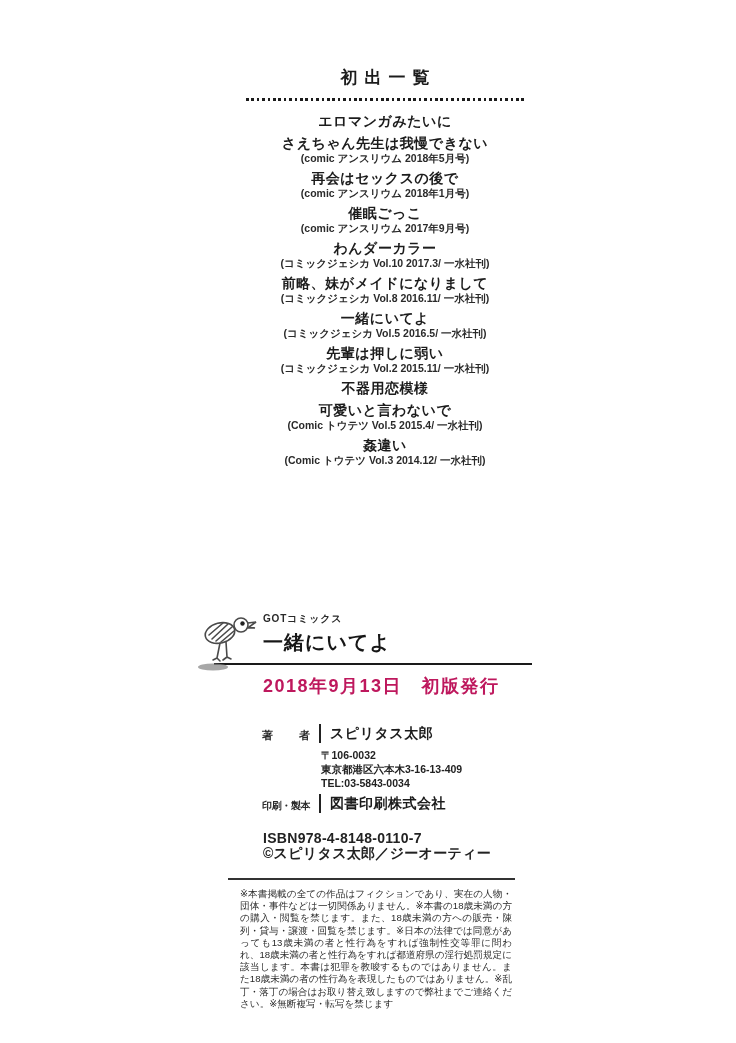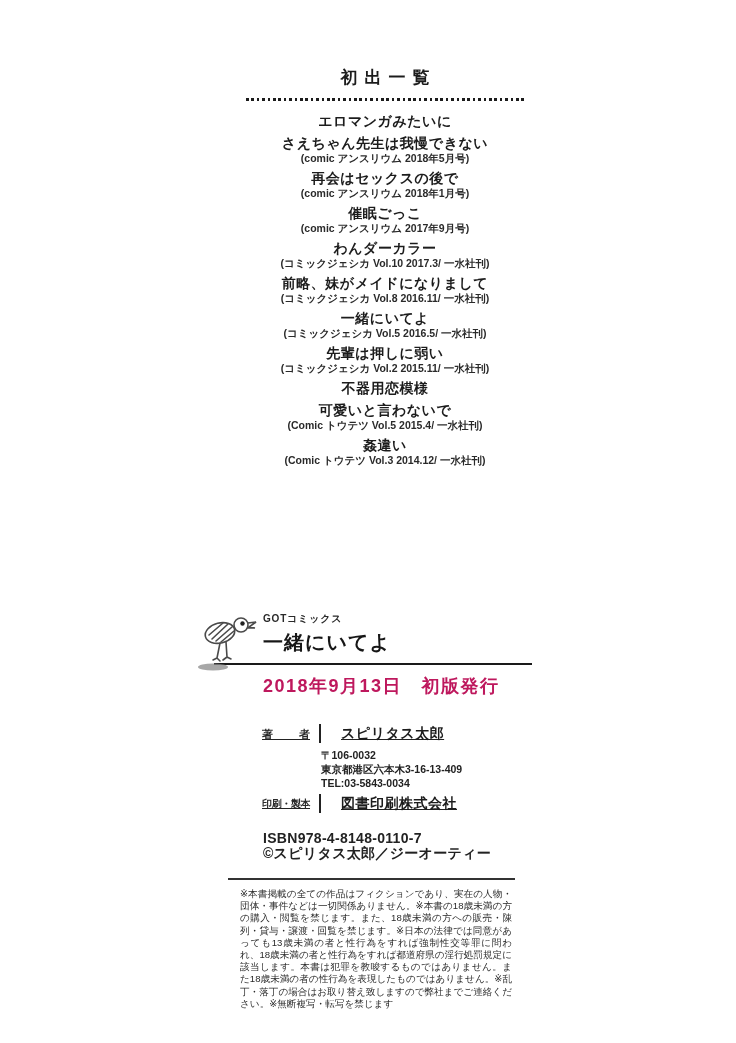--- a/index.html
+++ b/index.html
@@ -66,32 +66,32 @@
     border-top: 2.5px solid #1a1a1a;
     margin: 7px 0 0 -16px;
     width: 318px;
   }
   .edition-line {
     margin: 9px 0 0 33px;
     font-size: 18px; font-weight: bold;
     letter-spacing: 1.5px; color: #be185d;
   }
   .credits { margin: 26px 0 0 32px; }
-  .credit-row { display: flex; align-items: flex-start; margin-bottom: 5px; text-decoration: underline; }
+  .credit-row { display: flex; align-items: flex-end; margin-bottom: 5px; }
   .credit-label {
     width: 48px; flex: 0 0 48px;
     font-size: 11px; font-weight: bold;
     color: #2a2a2a;
     text-align: justify; text-align-last: justify;
     padding-top: 3px; margin-right: 9px;
   }
   .credit-label.small { font-size: 10px; letter-spacing: -0.5px; }
   .credit-value {
     border-left: 2px solid #222;
-    padding-left: 20px;
+    padding-left: 9px;
     font-size: 14px; font-weight: bold;
     letter-spacing: 0.5px; line-height: 19px;
     color: #1c1c1c;
   }
   .address-block {
     margin: 1px 0 4px 59px;
     font-size: 10.5px; font-weight: 600;
     line-height: 14px; color: #222;
   }
   .isbn-block { margin: 18px 0 0 33px; }

